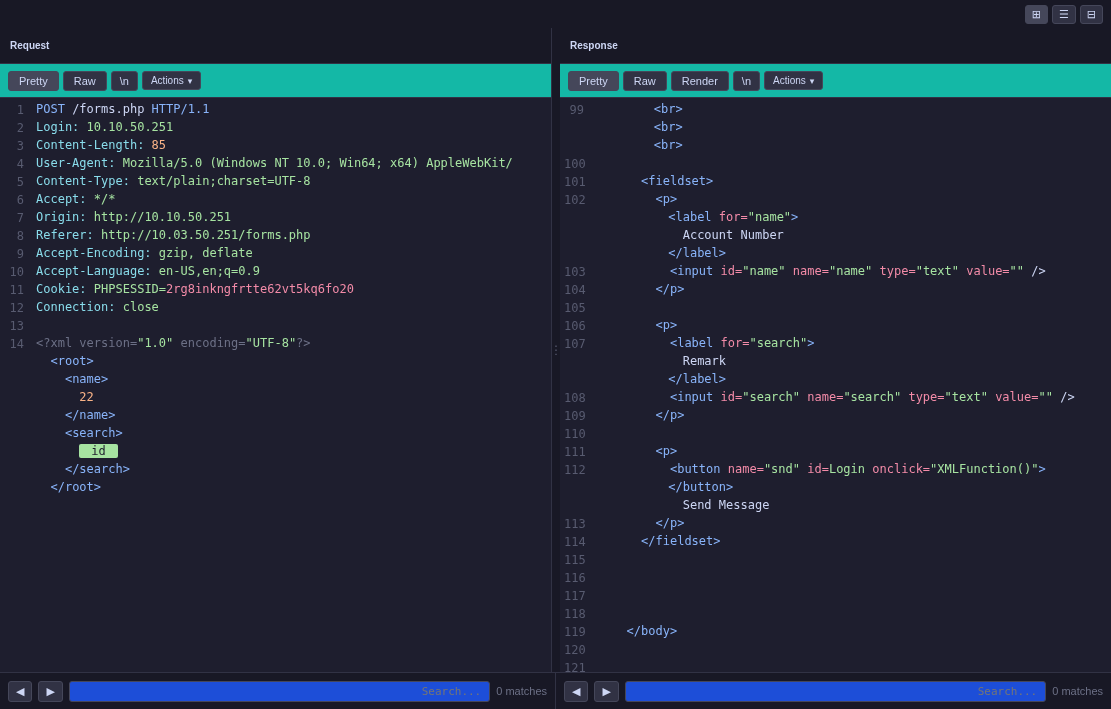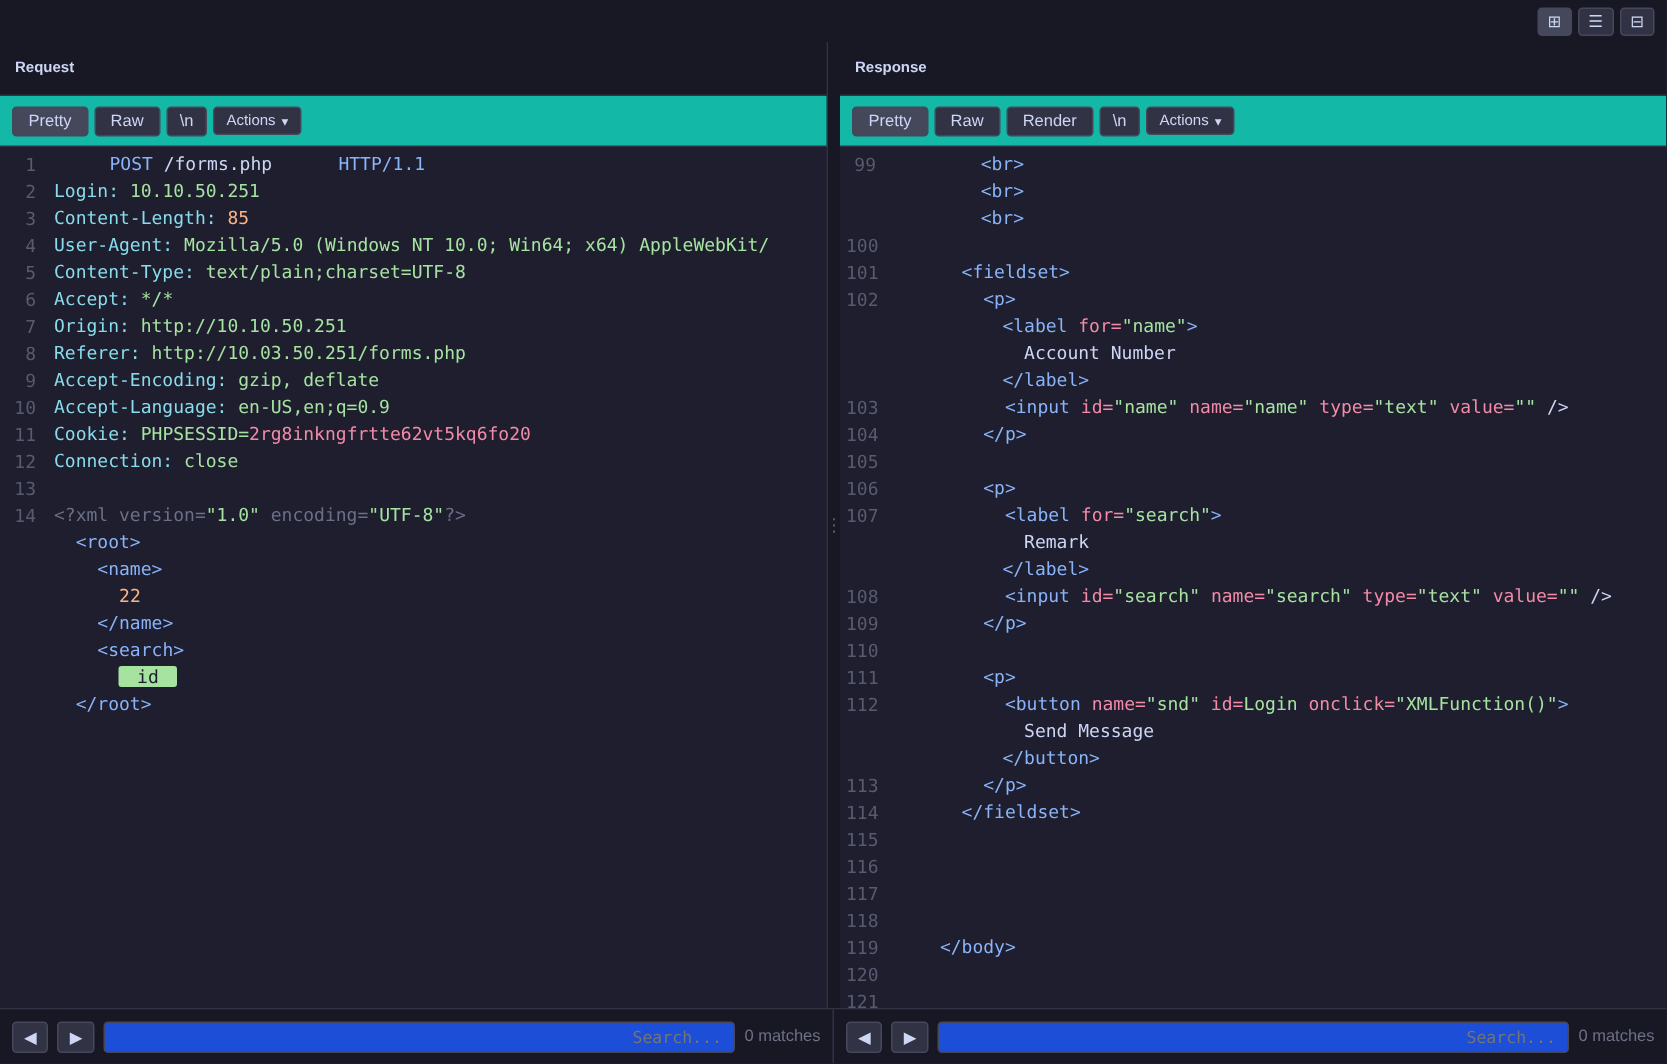--- a/index.html
+++ b/index.html
@@ -149,21 +149,21 @@
       flex-shrink: 0;
       padding-top: 1px;
     }
     .line-content {
       color: #cdd6f4;
       white-space: pre;
       flex: 1;
     }
 
     
-    .kw { color: #89b4fa; margin-left: 37px; }       
+    .kw { color: #89b4fa; }       
     .hdr-key { color: #89dceb; }  
     .hdr-val { color: #a6e3a1; }  
     .tag { color: #89b4fa; }      
     .attr { color: #f38ba8; }     
     .attr-val { color: #a6e3a1; }
     .highlight-id { background: #a6e3a1; color: #1e1e2e; border-radius: 2px; padding: 0 12px; }
     .comment { color: #6c7086; }
     .number { color: #fab387; }
     .cookie-val { color: #f38ba8; }
     .divider-line {
@@ -315,20 +315,24 @@
         <span class="line-num"></span>
         <span class="line-content">    <span class="tag">&lt;/name&gt;</span></span>
       </div>
       <div class="code-line">
         <span class="line-num"></span>
         <span class="line-content">    <span class="tag">&lt;search&gt;</span></span>
       </div>
       <div class="code-line">
         <span class="line-num"></span>
         <span class="line-content">      <span class="highlight-id">id</span></span>
+      </div>
+      <div class="code-line">
+        <span class="line-num"></span>
+        <span class="line-content">    <span class="tag">&lt;/search&gt;</span></span>
       </div>
       <div class="code-line">
         <span class="line-num"></span>
         <span class="line-content">  <span class="tag">&lt;/root&gt;</span></span>
       </div>
 
     </div>
   </div>
 
   <div class="divider-line">⋮</div>
@@ -425,25 +429,25 @@
       <div class="code-line">
         <span class="line-num">111</span>
         <span class="line-content">        <span class="tag">&lt;p&gt;</span></span>
       </div>
       <div class="code-line">
         <span class="line-num">112</span>
         <span class="line-content">          <span class="tag">&lt;button</span> <span class="attr">name=</span><span class="attr-val">"snd"</span> <span class="attr">id=</span><span class="attr-val">Login</span> <span class="attr">onclick=</span><span class="attr-val">"XMLFunction()"</span><span class="tag">&gt;</span></span>
       </div>
       <div class="code-line">
         <span class="line-num"></span>
+        <span class="line-content">          <span class="tag">&lt;/button&gt;</span></span>
+      </div>
+      <div class="code-line">
+        <span class="line-num"></span>
         <span class="line-content">            Send Message</span>
-      </div>
-      <div class="code-line">
-        <span class="line-num"></span>
-        <span class="line-content">          <span class="tag">&lt;/button&gt;</span></span>
       </div>
       <div class="code-line">
         <span class="line-num">113</span>
         <span class="line-content">        <span class="tag">&lt;/p&gt;</span></span>
       </div>
       <div class="code-line">
         <span class="line-num">114</span>
         <span class="line-content">      <span class="tag">&lt;/fieldset&gt;</span></span>
       </div>
       <div class="code-line">

